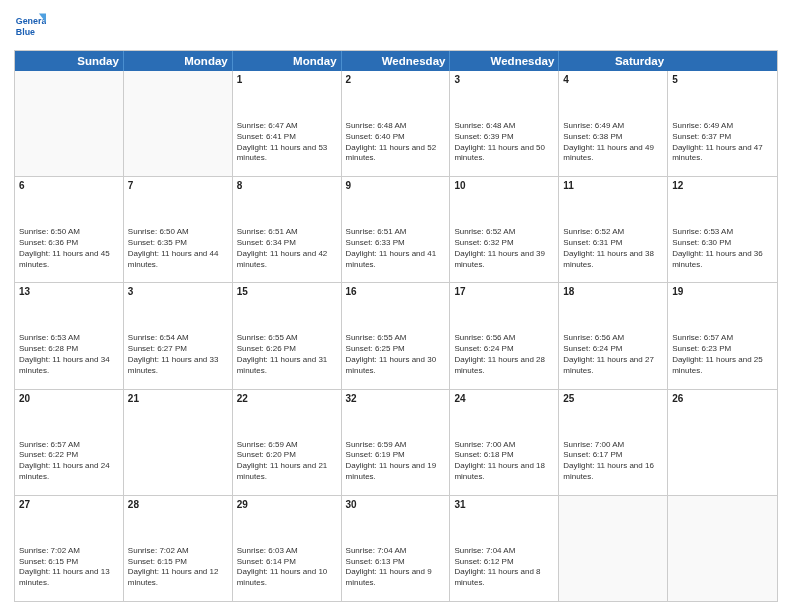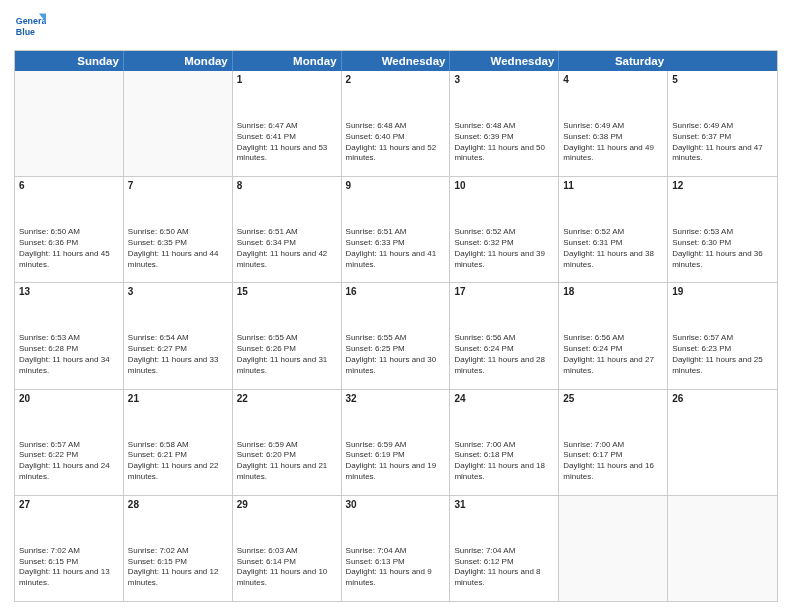--- a/index.html
+++ b/index.html
@@ -265,23 +265,20 @@
         </div>
         <div class="cal-row">
           <div class="cal-cell">
             <div class="day-num">20</div>
             <div class="cell-text" style="white-space: pre-line;">Sunrise: 6:57 AM
 Sunset: 6:22 PM
 Daylight: 11 hours and 24 minutes.</div>
           </div>
           <div class="cal-cell">
             <div class="day-num">21</div>
-            <div class="cell-text" style="white-space: pre-line;">Sunrise: 6:58 AM
-Sunset: 6:21 PM
-Daylight: 11 hours and 22 minutes.</div>
           </div>
           <div class="cal-cell">
             <div class="day-num">22</div>
             <div class="cell-text" style="white-space: pre-line;">Sunrise: 6:59 AM
 Sunset: 6:20 PM
 Daylight: 11 hours and 21 minutes.</div>
           </div>
           <div class="cal-cell">
             <div class="day-num">32</div>
             <div class="cell-text" style="white-space: pre-line;">Sunrise: 6:59 AM

